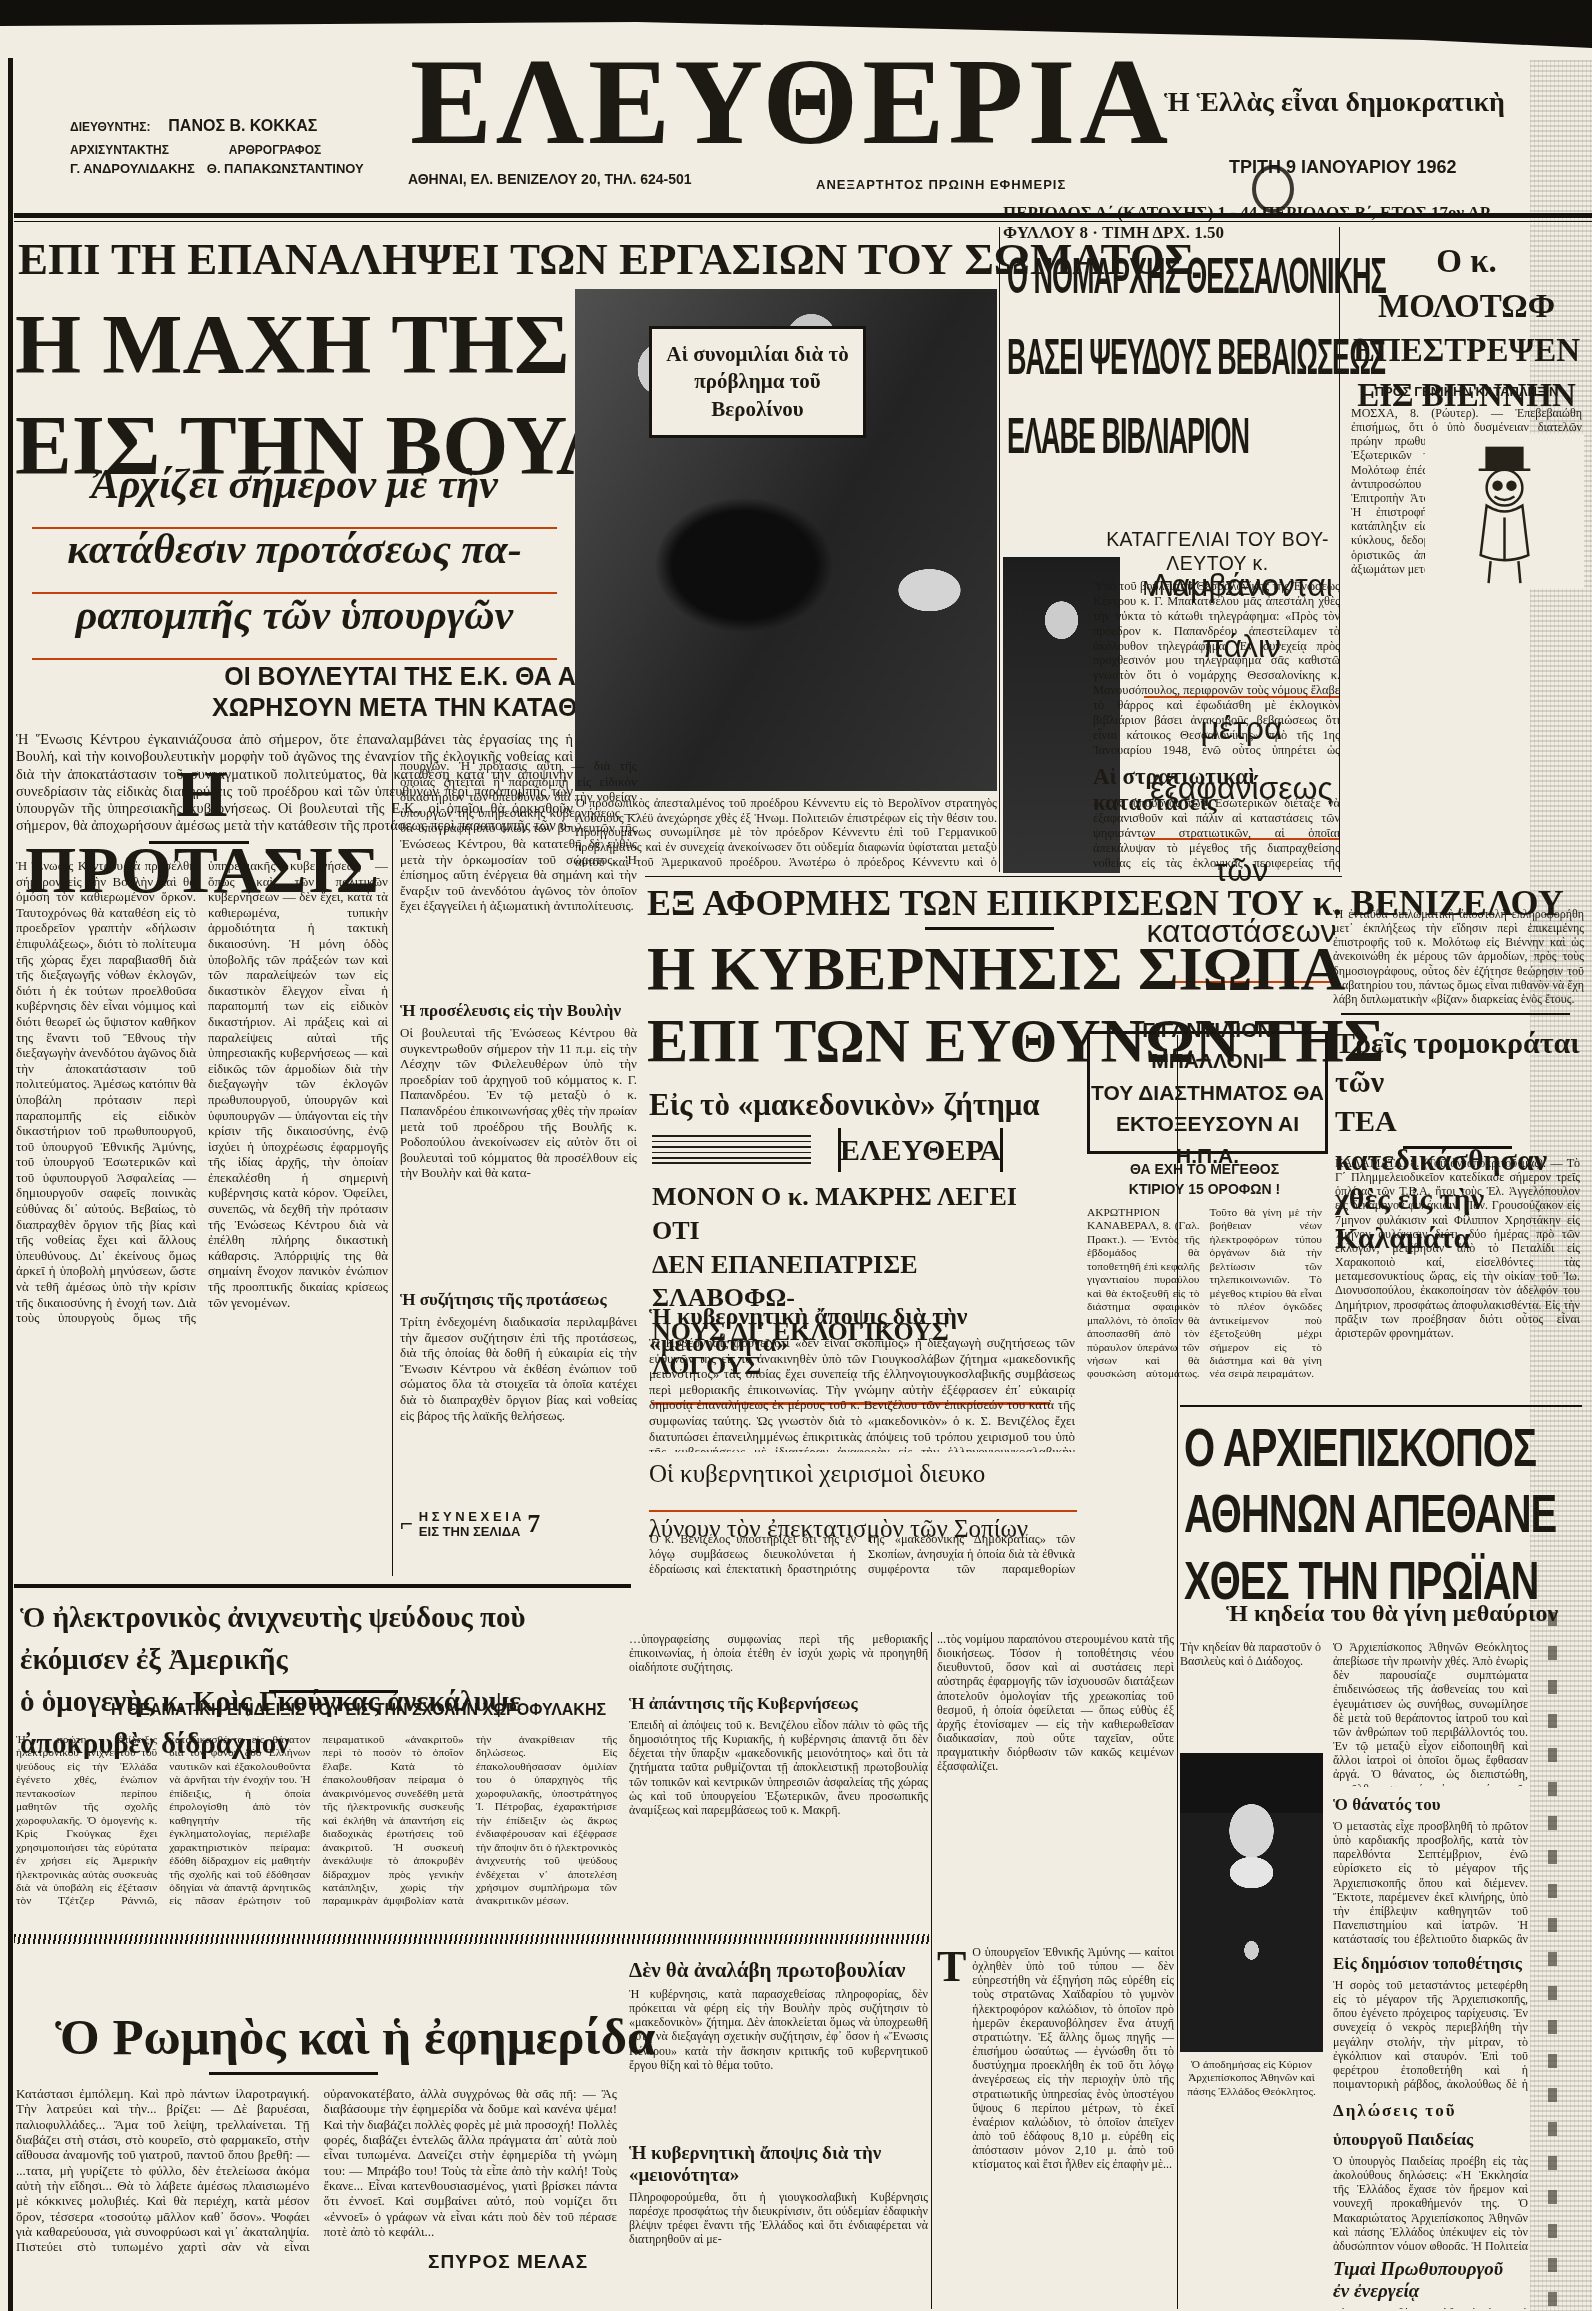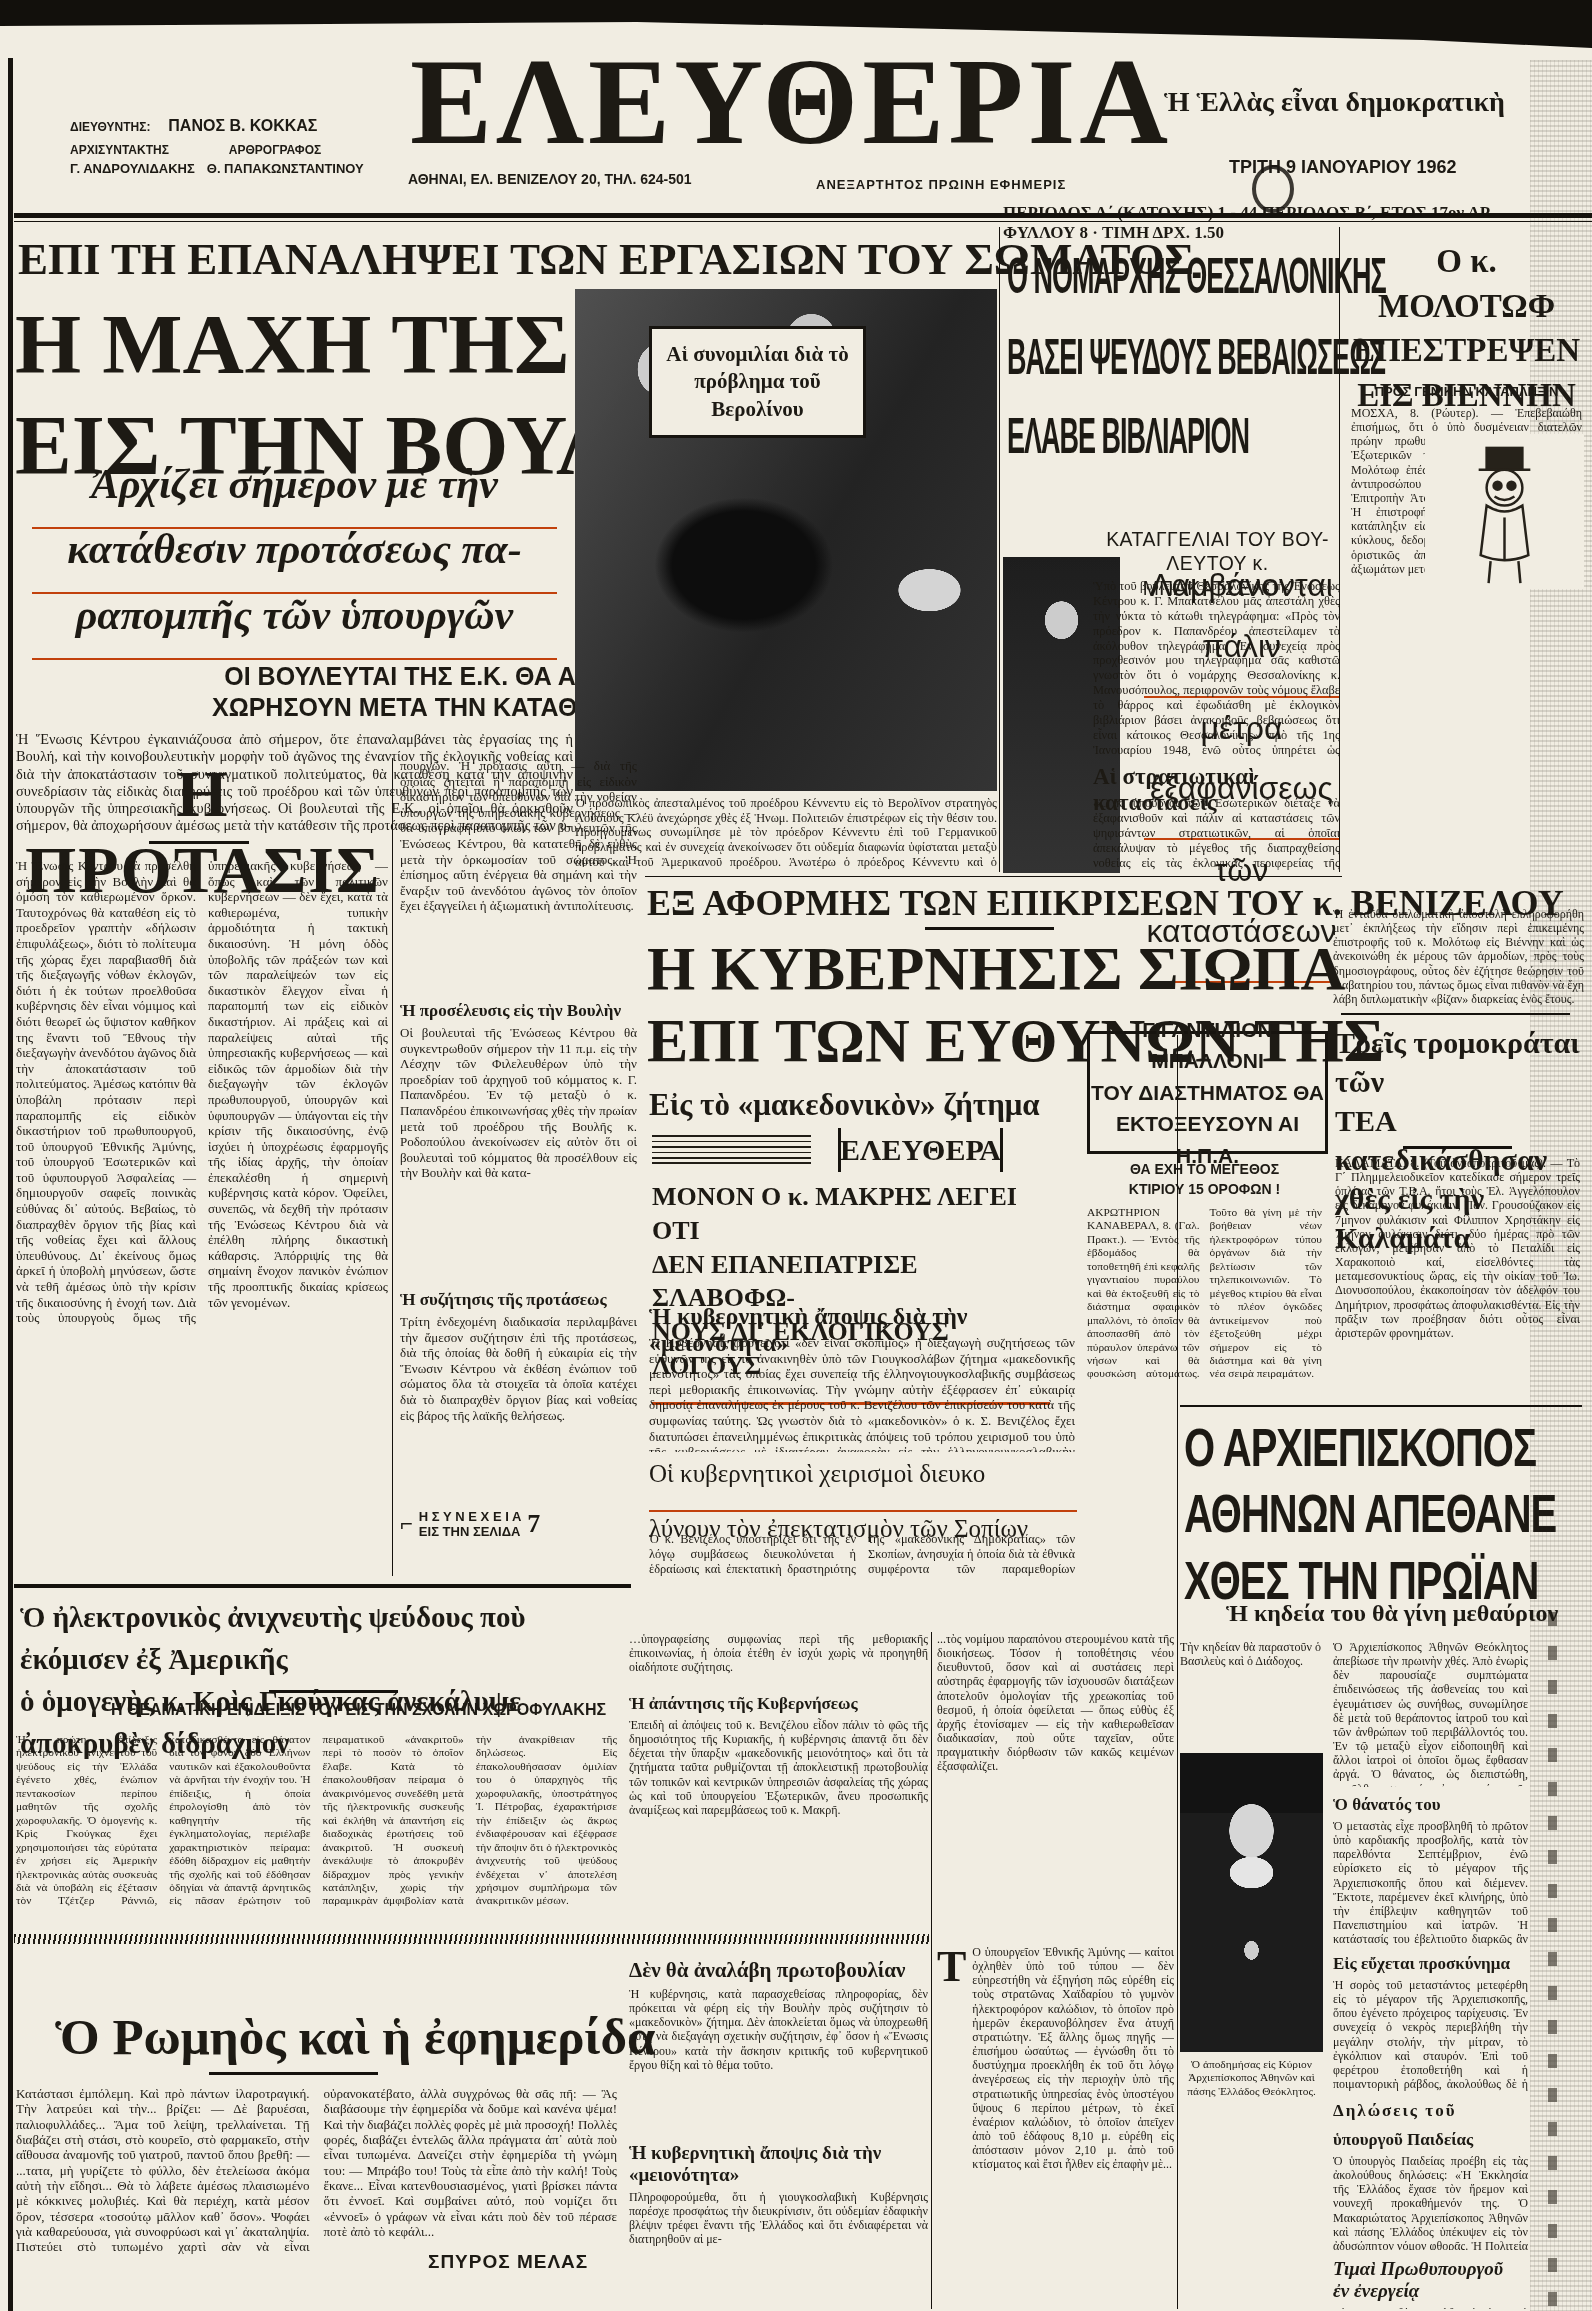--- a/index.html
+++ b/index.html
@@ -233,21 +233,21 @@
               background:radial-gradient(40px 48px at 50% 26%,#d8d2c2 0 55%,rgba(0,0,0,0) 56%),
                          radial-gradient(36px 26px at 50% 40%,#e4e0d2 0 60%,rgba(0,0,0,0) 61%),
                          radial-gradient(13px 17px at 50% 66%,#cfc9b9 0 55%,rgba(0,0,0,0) 56%),
                          linear-gradient(#191814 0 20%,#23211c 20% 100%);"></div>
   <div class="abs small-txt ctr" style="left:1180px;top:2058px;width:143px;height:66px;font-size:11.4px;text-align:center;">Ὁ ἀποδημήσας εἰς Κύριον Ἀρχιεπίσκοπος Ἀθηνῶν καὶ πάσης Ἑλλάδος Θεόκλητος.</div>
 
   <div class="abs clip" style="left:1333px;top:1640px;width:195px;height:669px;">
     <div class="small-txt" style="height:147px;">Ὁ Ἀρχιεπίσκοπος Ἀθηνῶν Θεόκλητος ἀπεβίωσε τὴν πρωινὴν χθές. Ἀπὸ ἐνωρὶς δὲν παρουσίαζε συμπτώματα ἐπιδεινώσεως τῆς ἀσθενείας του καὶ ἐγευμάτισεν ὡς συνήθως, συνωμίλησε δὲ μετὰ τοῦ θεράποντος ἰατροῦ του καὶ τῶν ἀνθρώπων τοῦ περιβάλλοντός του. Ἐν τῷ μεταξὺ εἶχον εἰδοποιηθῆ καὶ ἄλλοι ἰατροὶ οἱ ὁποῖοι ὅμως ἔφθασαν ἀργά. Ὁ θάνατος, ὡς διεπιστώθη, προῆλθε συνεπείᾳ ἀνεπαρκείας τῆς ἀριστερᾶς κοιλίας τῆς καρδίας.</div>
     <div class="colhead serif">Ὁ θάνατός του</div>
     <div class="small-txt" style="height:127px;">Ὁ μεταστὰς εἶχε προσβληθῆ τὸ πρῶτον ὑπὸ καρδιακῆς προσβολῆς, κατὰ τὸν παρελθόντα Σεπτέμβριον, ἐνῶ εὑρίσκετο εἰς τὸ μέγαρον τῆς Ἀρχιεπισκοπῆς ὅπου καὶ διέμενεν. Ἔκτοτε, παρέμενεν ἐκεῖ κλινήρης, ὑπὸ τὴν ἐπίβλεψιν καθηγητῶν τοῦ Πανεπιστημίου καὶ ἰατρῶν. Ἡ κατάστασίς του ἐβελτιοῦτο διαρκῶς ἂν καὶ ἐν τῷ μεταξὺ εἶχον σημειωθῆ καὶ ἄλλαι μικροτέρας ἐντάσεως προσβολαί. Ἡ βελτίωσις τῆς ὑγείας του μάλιστα ἦτο τοιαύτη, ὥστε κατόπιν συστάσεως τῶν ἰατρῶν, τὴν Τρίτην μετέβη εἰς τὸ ξενοδοχεῖον τῆς Βαρυμπόμπης «Ὀμπρὸς» πρὸς ἀνάρρωσιν. Ἠδύνατο νὰ βαδίζη μὲ ἄνεσιν καὶ γενικῶς ἦτο εὐδιάθετος. Τὴν παραμονὴν τῶν Φώτων τὸν ἐπεσκέφθη ὁ μητροπολίτης Ἀττικῆς κ. Ἰάκωβος, μετὰ τοῦ ὁποίου συνεζήτει εὐδιάθετος.</div>
-    <div class="colhead serif">Εἰς εὔχεται προσκύνημα</div>
+    <div class="colhead serif">Εἰς δημόσιον τοποθέτησις</div>
     <div class="small-txt" style="height:115px;">Ἡ σορὸς τοῦ μεταστάντος μετεφέρθη εἰς τὸ μέγαρον τῆς Ἀρχιεπισκοπῆς, ὅπου ἐγένετο πρόχειρος ταρίχευσις. Ἐν συνεχείᾳ ὁ νεκρὸς περιεβλήθη τὴν μεγάλην στολήν, τὴν μίτραν, τὸ ἐγκόλπιον καὶ σταυρόν. Ἐπὶ τοῦ φερέτρου ἐτοποθετήθη καὶ ἡ ποιμαντορικὴ ράβδος, ἀκολούθως δὲ ἡ σορὸς μετεφέρθη τὴν 9 π.μ. εἰς τὸν μητροπολιτικὸν ναόν. Μέχρι ἀργὰ τὴν νύκτα πλήθη κόσμου εἶχον παρελάσει πρὸ τῆς σοροῦ. Μεταξὺ ἄλλων μετέβησαν καὶ προσεκύνησαν τὸν νεκρὸν ὁ ὑπουργὸς Παιδείας κ. Κασιμάτης καὶ ὁ ὑφυπουργὸς Προεδρίας τῆς Κυβερνήσεως κ. Γεροκωστόπουλος.</div>
     <div class="colhead serif" style="letter-spacing:2px;margin-bottom:0;">Δηλώσεις τοῦ</div>
     <div class="colhead serif" style="margin-top:9px;">ὑπουργοῦ Παιδείας</div>
     <div class="small-txt" style="height:96px;">Ὁ ὑπουργὸς Παιδείας προέβη εἰς τὰς ἀκολούθους δηλώσεις: «Ἡ Ἐκκλησία τῆς Ἑλλάδος ἔχασε τὸν ἤρεμον καὶ νουνεχῆ προκαθήμενόν της. Ὁ Μακαριώτατος Ἀρχιεπίσκοπος Ἀθηνῶν καὶ πάσης Ἑλλάδος ὑπέκυψεν εἰς τὸν ἀδυσώπητον νόμον φθορᾶς. Ἡ Πολιτεία συλλυπεῖται τὴν Ἐκκλησίαν διὰ τὴν ἀπώλειαν καὶ εὔχεται εἰς τοὺς οἰκείους τοῦ μεταστάντος παρηγορίαν».</div>
     <div class="colhead serif i" style="font-size:19px;margin-bottom:0;">Τιμαὶ Πρωθυπουργοῦ</div>
     <div class="colhead serif i" style="font-size:19px;margin-top:0;">ἐν ἐνεργείᾳ</div>
     <div class="small-txt" style="height:74px;">Τὴν 6 μ.μ. χθὲς συνῆλθεν ἐκτάκτως ἡ Ἱερὰ Σύνοδος. Ἀπουσίαζον μόνον οἱ μητροπολῖται Ξάνθης καὶ Δρυϊνουπόλεως. Ἐν ἀρχῇ ὁ προεδρεύων μητροπολίτης Μαντινείας ἀνήγγειλε τὸν θάνατον τοῦ Ἀρχιεπισκόπου. Ἀκολούθως ἡ Ἱε-</div>
 
   </div>
 

